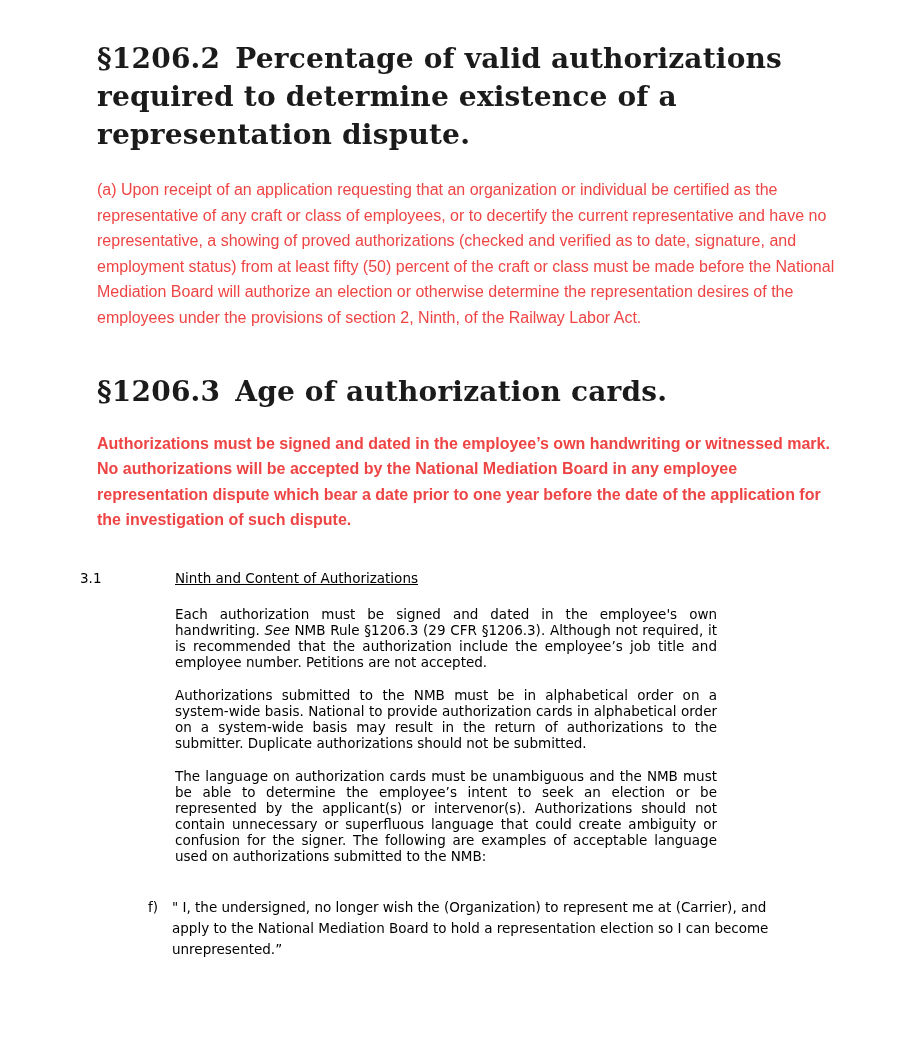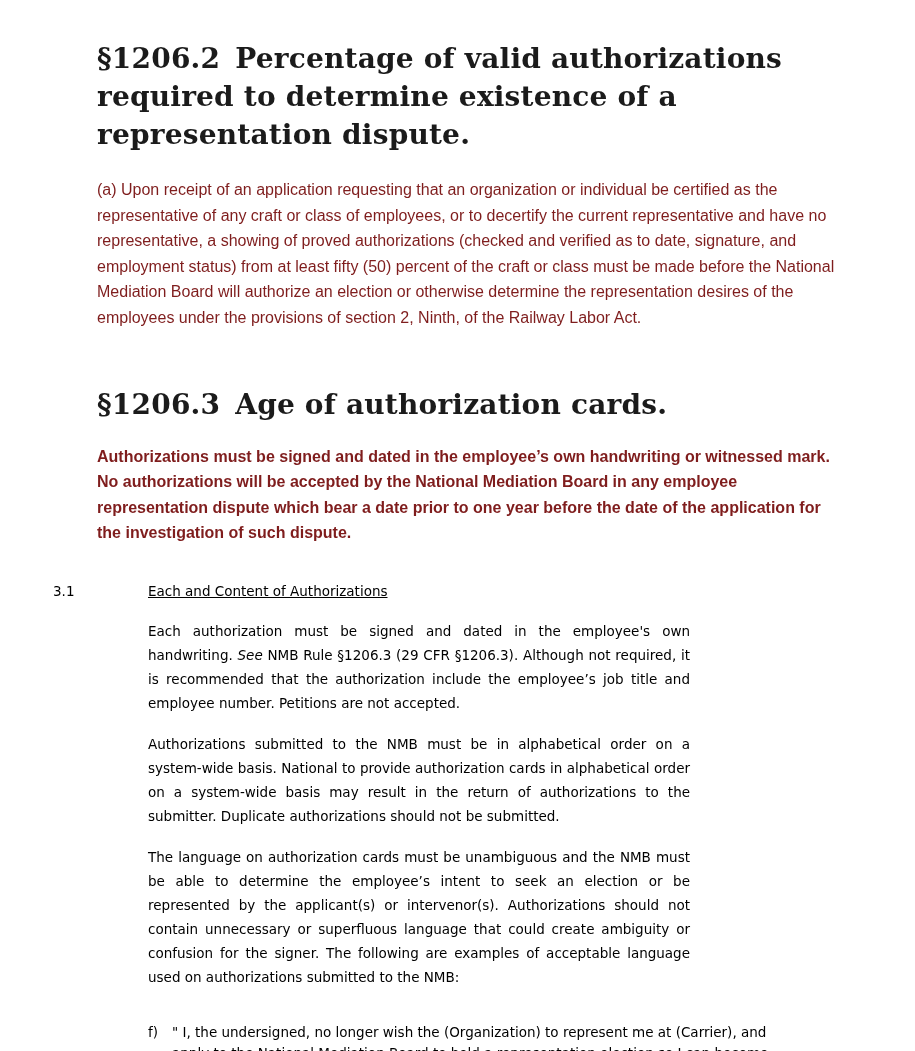--- a/index.html
+++ b/index.html
@@ -28,55 +28,55 @@
     color: #1b1b1b;
     max-width: 730px;
     margin: 0;
     letter-spacing: 0.2px;
   }
   .reg-heading .sec-num { margin-right: 15px; }
   .reg-body {
     font-family: "Liberation Sans", sans-serif;
     font-size: 16px;
     line-height: 25.6px;
-    color: #7f1d1d;
+    color: #ef4444;
     max-width: 740px;
     margin: 23px 16px 0 0;
   }
-  .reg-section.second .reg-heading { margin-top: 55px; }
+  .reg-section.second .reg-heading { margin-top: 42px; }
   .reg-section.second .reg-body   { margin-top: 20px; font-weight: bold; }
 
   
   .memo {
     margin-top: 36px;
     font-family: "DejaVu Sans", sans-serif;
     font-size: 13.5px;
     color: #000000;
   }
   .memo-row {
     display: flex;
-    padding-left: 53px;
+    padding-left: 80px;
   }
   .memo-num {
     width: 95px;
     flex: none;
     line-height: 18px;
   }
   .memo-content {
     width: 542px;
     flex: none;
   }
   .memo-heading {
     text-decoration: underline;
     line-height: 18px;
   }
   .memo-para {
     margin: 17px 0 0 0;
     text-align: justify;
-    line-height: 24px;
+    line-height: 16px;
   }
   .memo-para.first { margin-top: 19px; }
   .memo-para em { font-style: italic; }
 
   .item-f {
     display: flex;
     margin-top: 33px;
     padding-left: 148px;
     line-height: 21px;
   }
@@ -109,21 +109,21 @@
     <p class="reg-body">Authorizations must be signed and dated in the employee’s own handwriting or witnessed mark. No authorizations will be accepted by the National Mediation Board in any employee representation dispute which bear a date prior to one year before the date of the application for the investigation of such dispute.</p>
   </section>
 
 </div>
 
 <div class="memo">
 
   <div class="memo-row">
     <div class="memo-num">3.1</div>
     <div class="memo-content">
-      <div class="memo-heading">Each and Content of Authorizations</div>
+      <div class="memo-heading">Ninth and Content of Authorizations</div>
       <p class="memo-para first"><span>Each authorization must be signed and dated in the employee's own handwriting. </span><em>See</em><span> NMB Rule §1206.3 (29 CFR §1206.3).  Although not required, it is recommended that the authorization include the employee’s job title and employee number.  Petitions are not accepted.</span></p>
       <p class="memo-para">Authorizations submitted to the NMB must be in alphabetical order on a system-wide basis.  National to provide authorization cards in alphabetical order on a system-wide basis may result in the return of authorizations to the submitter.  Duplicate authorizations should not be submitted.</p>
       <p class="memo-para">The language on authorization cards must be unambiguous and the NMB must be able to determine the employee’s intent to seek an election or be represented by the applicant(s) or intervenor(s). Authorizations should not contain unnecessary or superfluous language that could create ambiguity or confusion for the signer.  The following are examples of acceptable language used on authorizations submitted to the NMB:</p>
     </div>
   </div>
 
   <div class="item-f">
     <div class="item-label">f)</div>
     <div class="item-text">" I, the undersigned, no longer wish the (Organization) to represent me at (Carrier), and apply to the National Mediation Board to hold a representation election so I can become unrepresented.”</div>
   </div>

